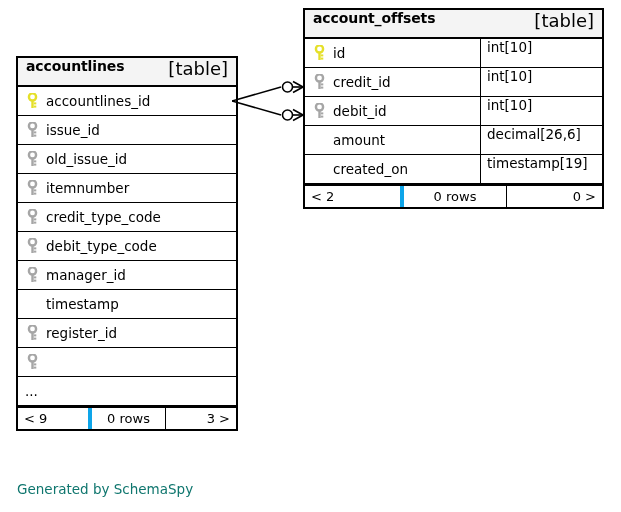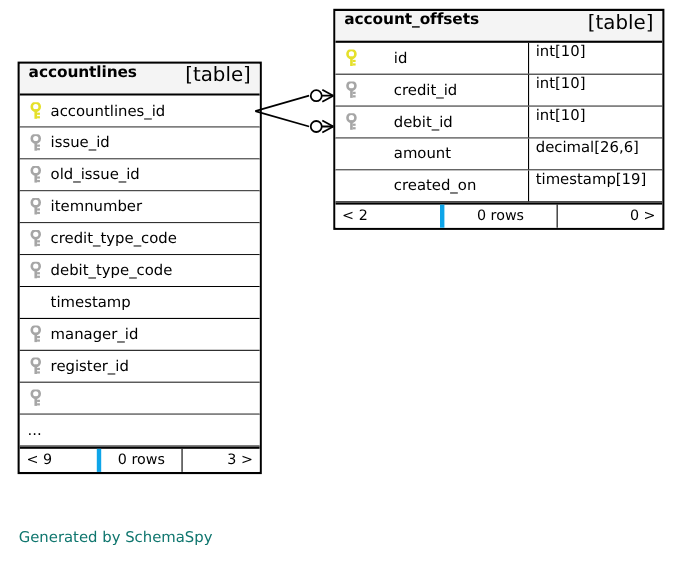--- a/index.html
+++ b/index.html
@@ -136,21 +136,21 @@
     left: 16px;
     top: 56px;
     width: 222px;
   }
 
   #table-account-offsets {
     left: 303px;
     top: 8px;
     width: 301px;
   }
-  #table-account-offsets .cell-name { flex: 0 0 175px; gap: 25px; }
+  #table-account-offsets .cell-name { flex: 0 0 175px; }
   #table-account-offsets .cell-type { flex: 1 1 auto; }
 
   #table-accountlines .foot-prev { flex: 0 0 70px; }
   #table-accountlines .foot-mid  { flex: 1 1 auto; }
   #table-accountlines .foot-next { flex: 0 0 70px; }
 
   #table-account-offsets .foot-prev { flex: 0 0 95px; }
   #table-account-offsets .foot-mid  { flex: 1 1 auto; }
   #table-account-offsets .foot-next { flex: 0 0 95px; }
 
@@ -256,35 +256,35 @@
         <rect x="7.7" y="9.4" width="2.6" height="2" fill="#a6a6a6"></rect>
         <rect x="7.7" y="12.6" width="2.6" height="2" fill="#a6a6a6"></rect>
       </svg>
       <span class="col-label">debit_type_code</span>
     </div>
 
   </div>
 
   <div class="erd-row">
     <div class="cell-name">
+      <svg class="key-icon" viewBox="0 0 13 16">
+        <circle cx="6.5" cy="4" r="3.6" fill="none" stroke="#a6a6a6" stroke-width="2.4"></circle>
+        <rect x="5.3" y="6.4" width="2.4" height="8.6" fill="#a6a6a6"></rect>
+        <rect x="7.7" y="9.4" width="2.6" height="2" fill="#a6a6a6"></rect>
+        <rect x="7.7" y="12.6" width="2.6" height="2" fill="#a6a6a6"></rect>
+      </svg>
+      <span class="col-label">manager_id</span>
+    </div>
+
+  </div>
+
+  <div class="erd-row">
+    <div class="cell-name">
       <span class="key-slot"></span>
       <span class="col-label">timestamp</span>
-    </div>
-
-  </div>
-
-  <div class="erd-row">
-    <div class="cell-name">
-      <svg class="key-icon" viewBox="0 0 13 16">
-        <circle cx="6.5" cy="4" r="3.6" fill="none" stroke="#a6a6a6" stroke-width="2.4"></circle>
-        <rect x="5.3" y="6.4" width="2.4" height="8.6" fill="#a6a6a6"></rect>
-        <rect x="7.7" y="9.4" width="2.6" height="2" fill="#a6a6a6"></rect>
-        <rect x="7.7" y="12.6" width="2.6" height="2" fill="#a6a6a6"></rect>
-      </svg>
-      <span class="col-label">manager_id</span>
     </div>
 
   </div>
 
   <div class="erd-row">
     <div class="cell-name">
       <svg class="key-icon" viewBox="0 0 13 16">
         <circle cx="6.5" cy="4" r="3.6" fill="none" stroke="#a6a6a6" stroke-width="2.4"></circle>
         <rect x="5.3" y="6.4" width="2.4" height="8.6" fill="#a6a6a6"></rect>
         <rect x="7.7" y="9.4" width="2.6" height="2" fill="#a6a6a6"></rect>

